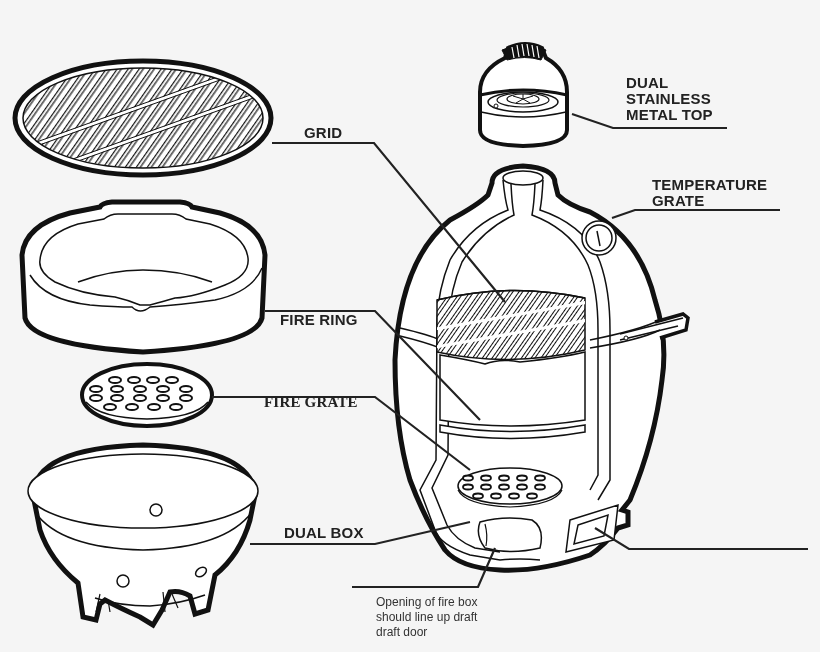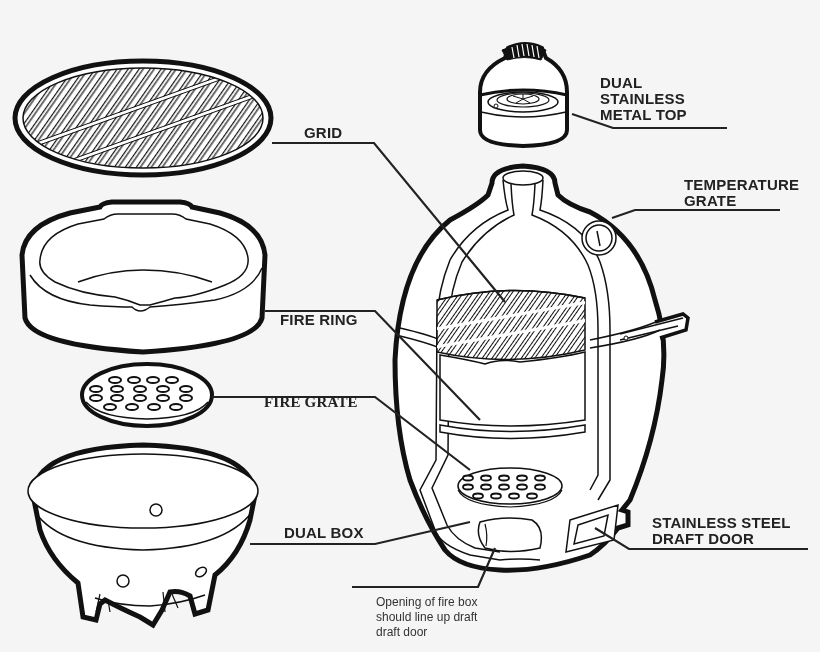--- a/index.html
+++ b/index.html
@@ -216,31 +216,27 @@
   </div>
   <div class="label" style="left:280px; top:292px;margin-top:20px;">
     <span>FIRE RING</span>
   </div>
   <div class="label" style="left:264px; top:394px;font-family:Liberation Serif, serif;">
     <span>FIRE GRATE</span>
   </div>
   <div class="label" style="left:284px; top:525px;">
     <span>DUAL BOX</span>
   </div>
-  <div class="label" style="left:600px; top:75px;">
+  <div class="label" style="left:626px; top:75px;">
     <span>DUAL</span>
     <span>STAINLESS</span>
     <span>METAL TOP</span>
   </div>
-  <div class="label" style="left:652px; top:177px;margin-left:32px;">
+  <div class="label" style="left:652px; top:177px;">
     <span>TEMPERATURE</span>
     <span>GRATE</span>
-  </div>
-  <div class="label" style="left:652px; top:515px;">
-    <span>STAINLESS STEEL</span>
-    <span>DRAFT DOOR</span>
   </div>
   <div class="note" style="left:376px; top:595px;">
     <span>Opening of fire box</span>
     <span>should line up draft</span>
     <span>draft door</span>
   </div>
 </div>
 
 </body></html>

